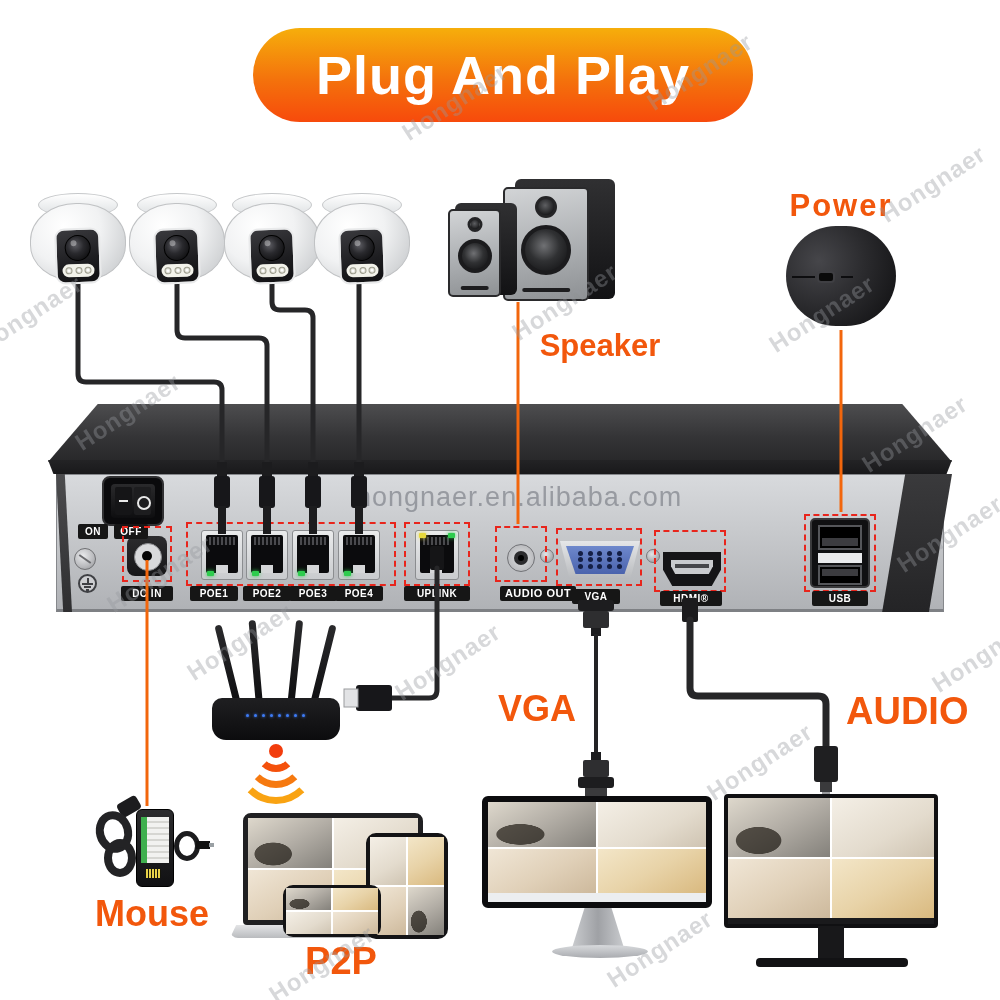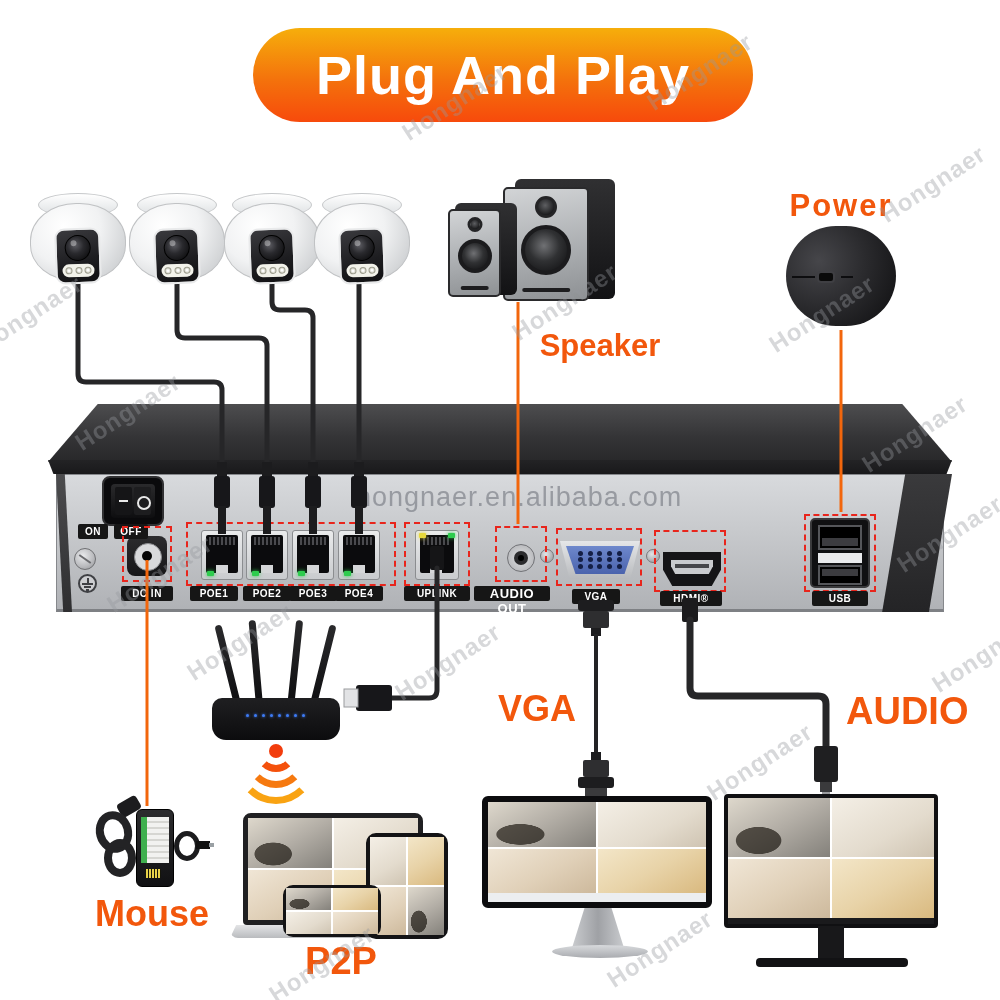--- a/index.html
+++ b/index.html
@@ -295,21 +295,21 @@
     <div class="dash" style="left:404px;top:522px;width:66px;height:64px"></div>
     <div class="rj" style="left:415px;top:530px;width:44px">
       <div class="in" style="width:34px"></div>
       <div class="led led-y" style="left:3px;top:2px"></div>
       <div class="led led-g" style="right:3px;top:2px"></div>
     </div>
     <div class="badge" style="left:404px;top:586px;width:66px">UPLINK</div>
 
     <div class="dash" style="left:495px;top:526px;width:52px;height:56px"></div>
     <div class="ajack"></div>
-    <div class="badge" style="left:474px;top:586px;width:76px;font-size:13px">AUDIO OUT</div>
+    <div class="badge" style="left:500px;top:586px;width:76px;font-size:11px">AUDIO OUT</div>
 
     <div class="dash" style="left:556px;top:528px;width:86px;height:58px"></div>
     <div class="vga-screw" style="left:540px;top:549px"></div>
     <div class="vga-screw" style="left:646px;top:549px"></div>
     <div class="vga-base"></div>
     <div class="vga-blue">
       <b></b>
         <b></b>
         <b></b>
         <b></b>

